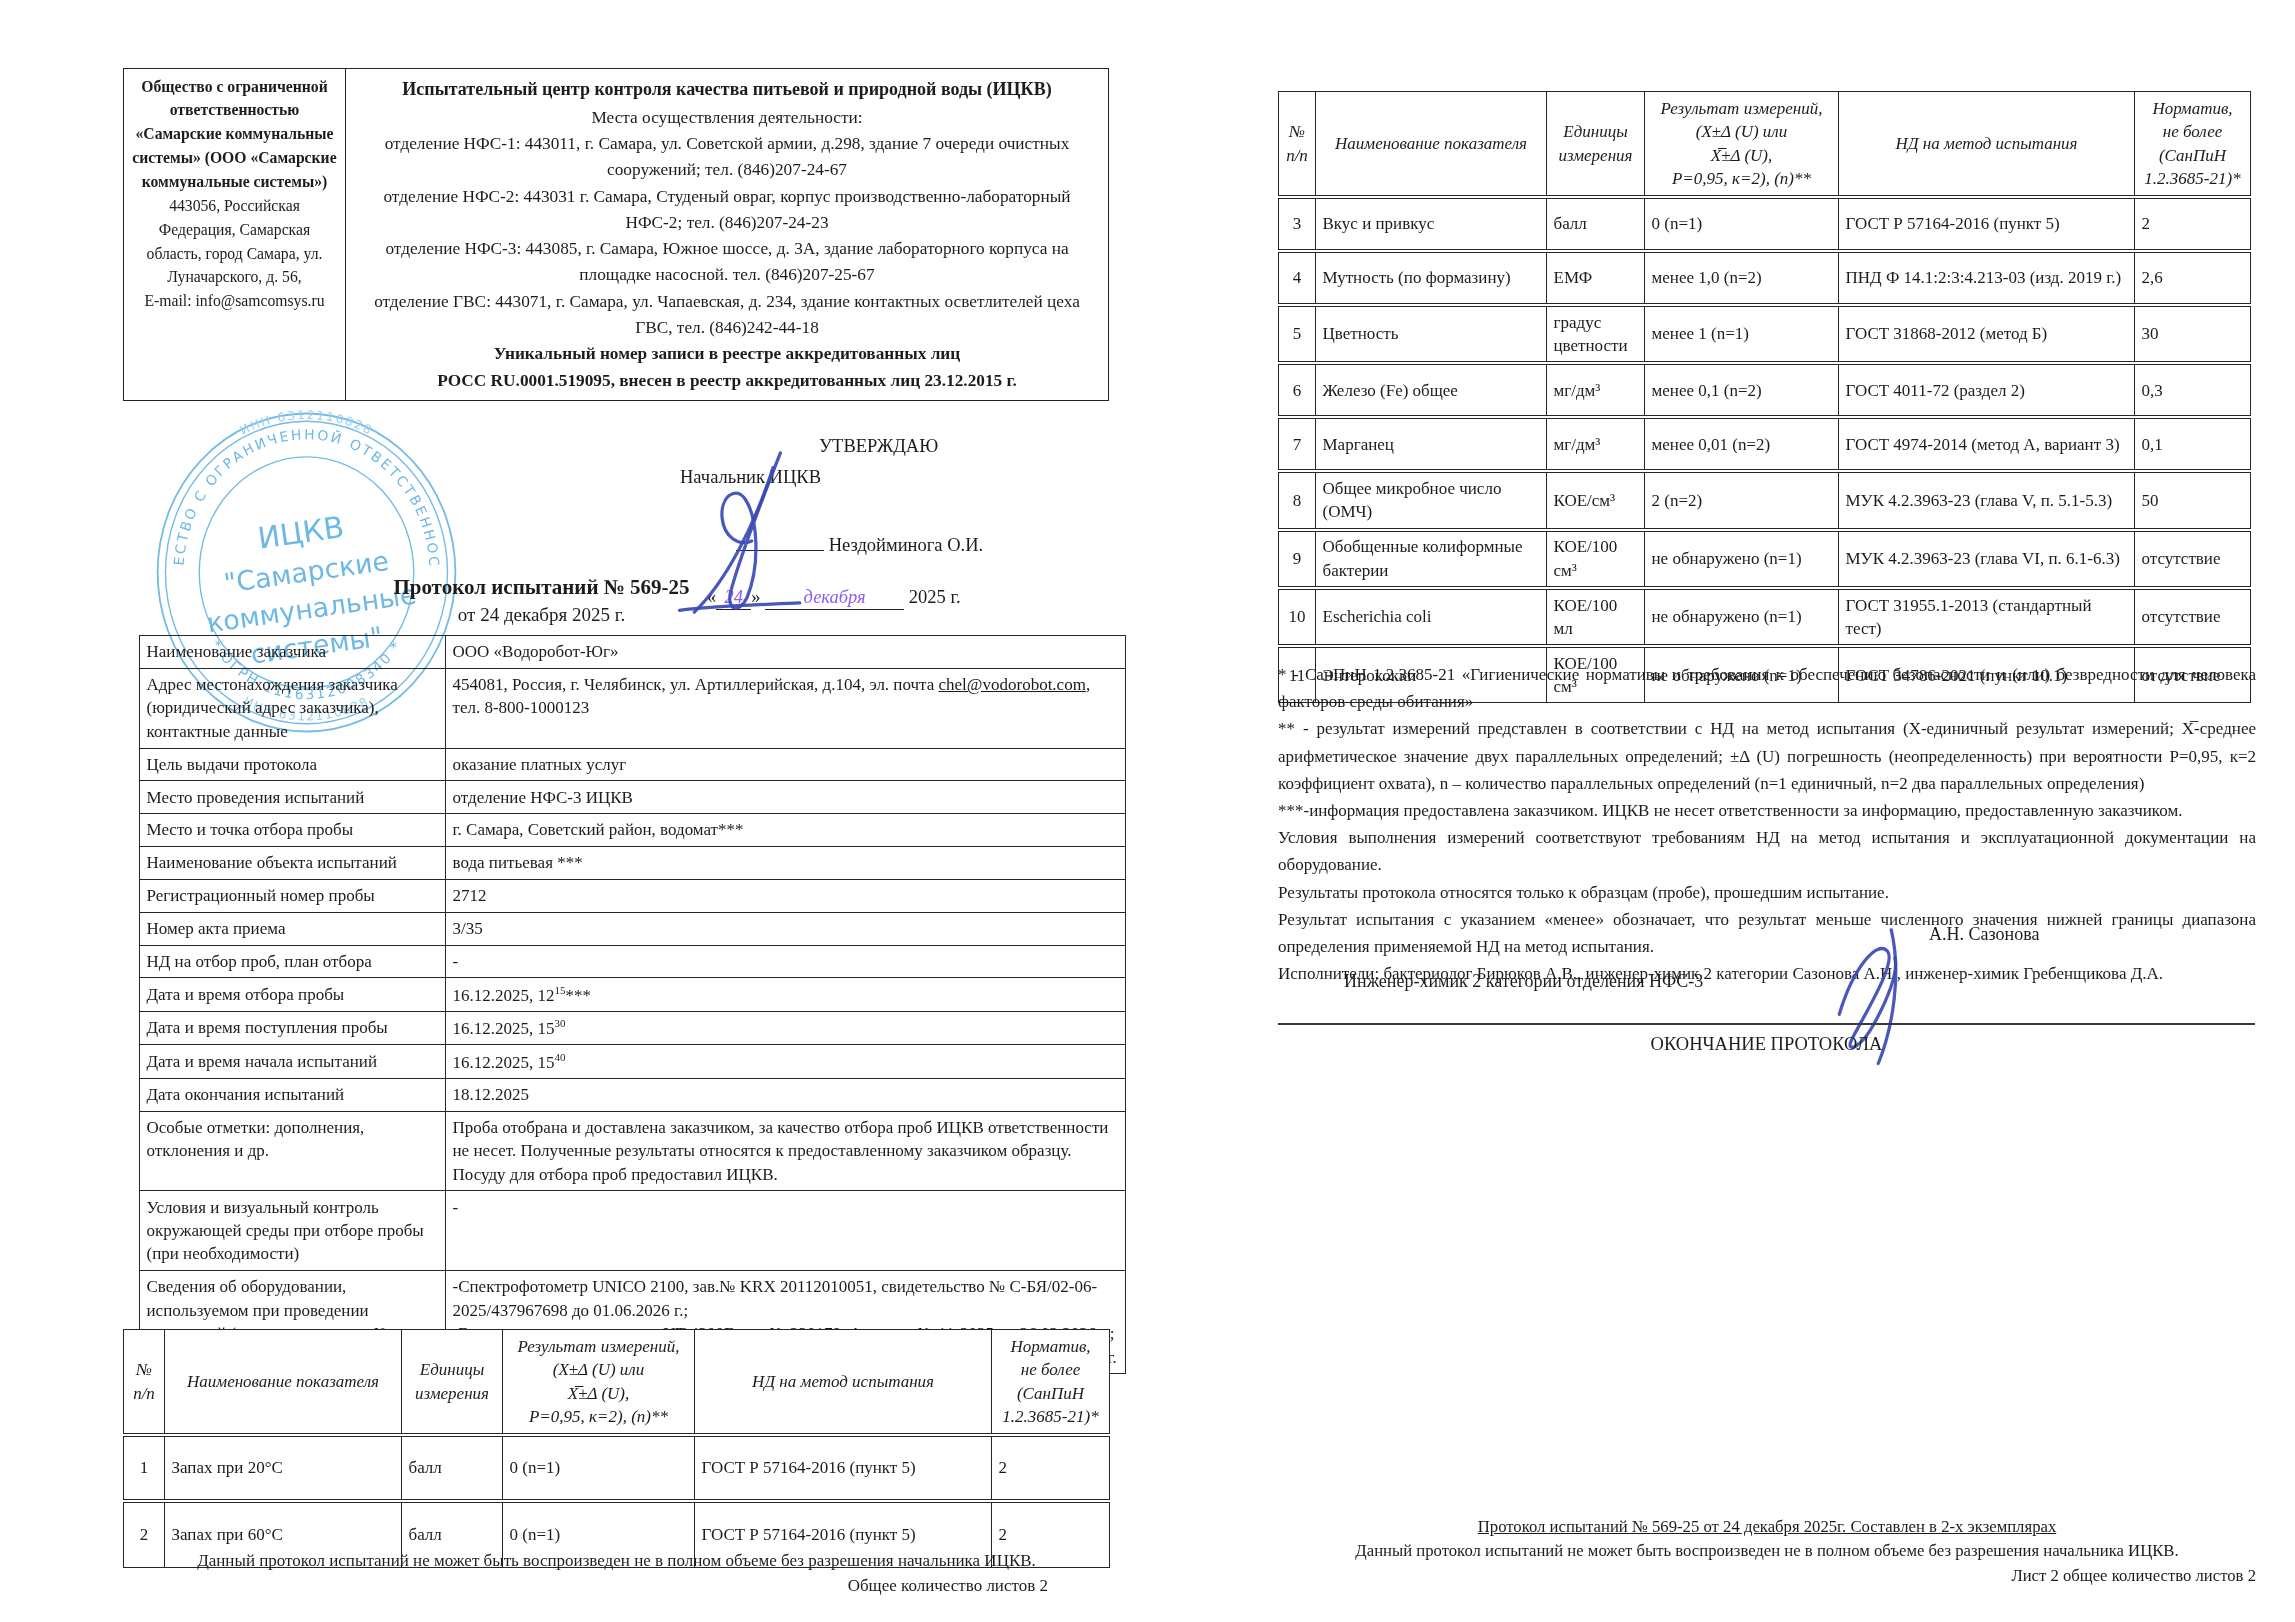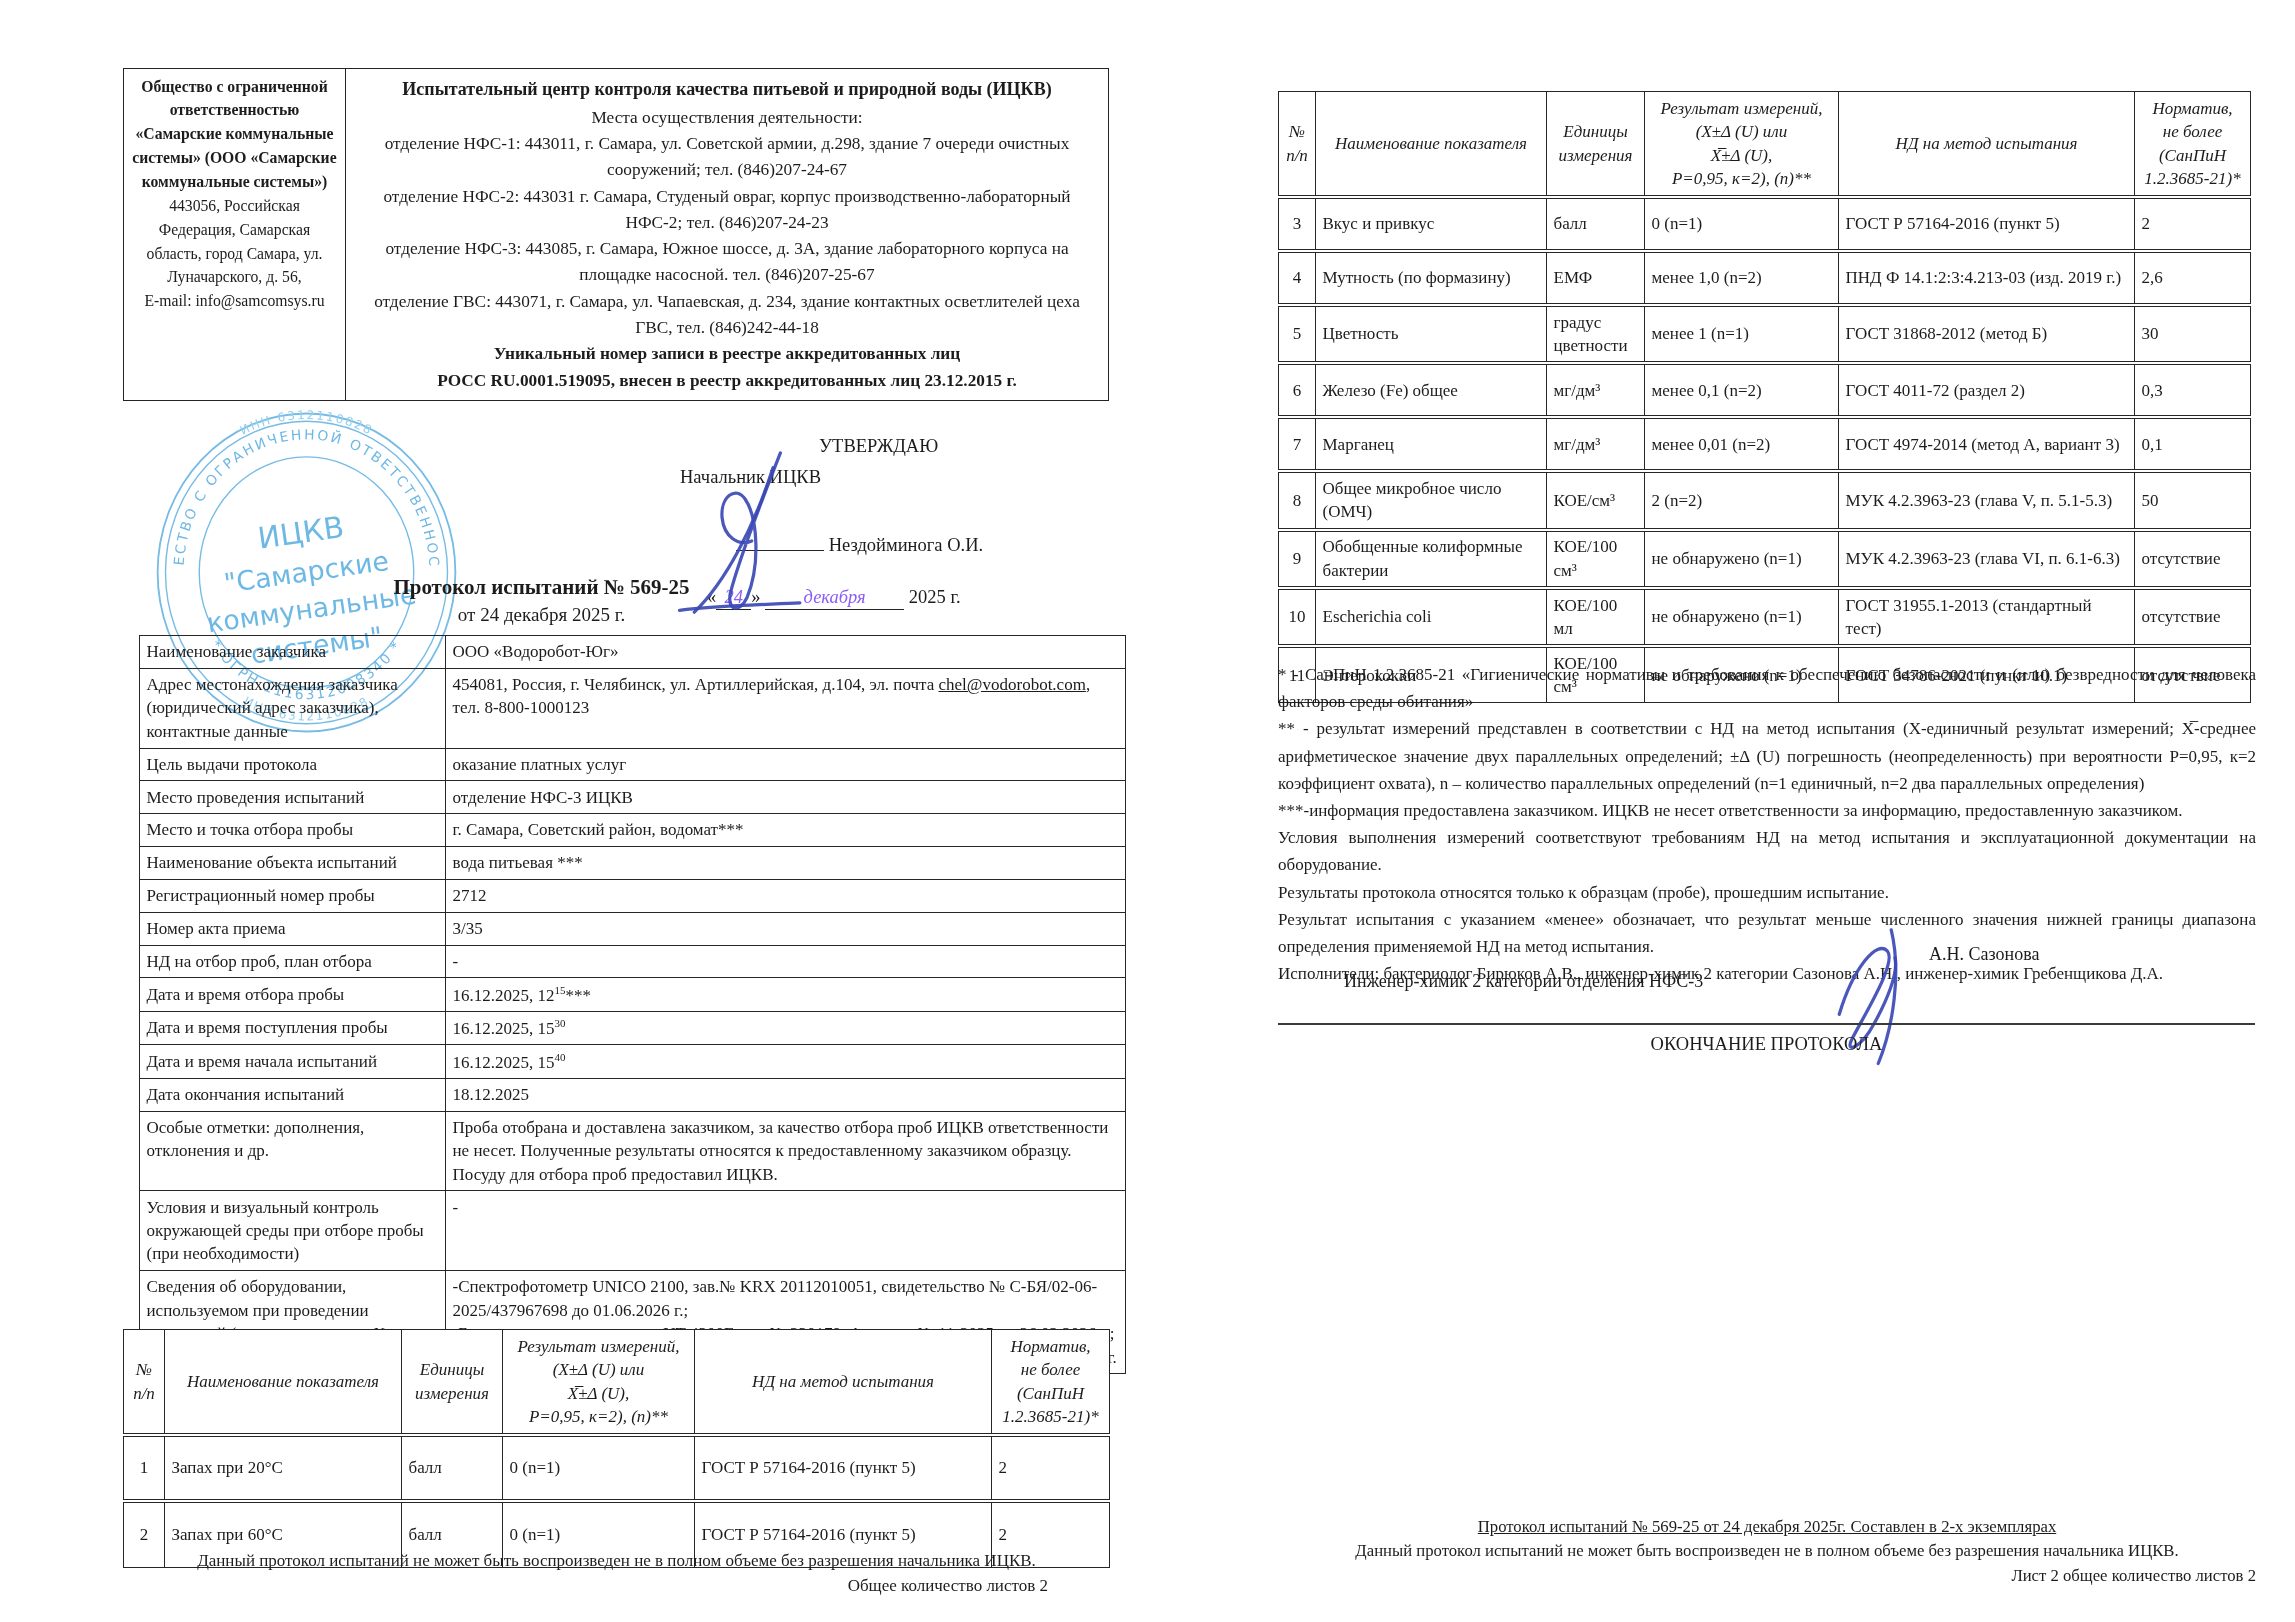--- a/index.html
+++ b/index.html
@@ -49,21 +49,21 @@
   .res1{left:123px;top:1329px;width:987px;}
   .res1 tbody td{height:66px;}
   .res2{left:1278px;top:91px;width:973px;}
   .res2 tbody td{height:54px;}
   sup{font-size:11px;}
   
   .p1f1{left:123px;top:1551px;width:987px;text-align:center;font-size:17px;}
   .p1f2{left:123px;top:1576px;width:925px;text-align:right;font-size:17px;}
   .fnotes{left:1278px;top:661px;width:978px;font-size:17px;line-height:1.6;text-align:justify;}
   .exec-role{left:1344px;top:971px;font-size:18px;}
-  .exec-name{left:1929px;top:944px;font-size:18px;}
+  .exec-name{left:1929px;top:924px;font-size:18px;}
   .rule{left:1278px;top:1023px;width:977px;border-top:2.3px solid #3a3a3a;height:0;}
   .endp{left:1278px;top:1034px;width:977px;text-align:center;font-size:18.5px;}
   .p2f1{left:1278px;top:1517px;width:978px;text-align:center;font-size:16.7px;text-decoration:underline;}
   .p2f2{left:1278px;top:1541px;width:978px;text-align:center;font-size:16.7px;}
   .p2f3{left:1278px;top:1566px;width:978px;text-align:right;font-size:16.7px;}
 </style>
 </head>
 <body>
 
 <div class="sheet">

